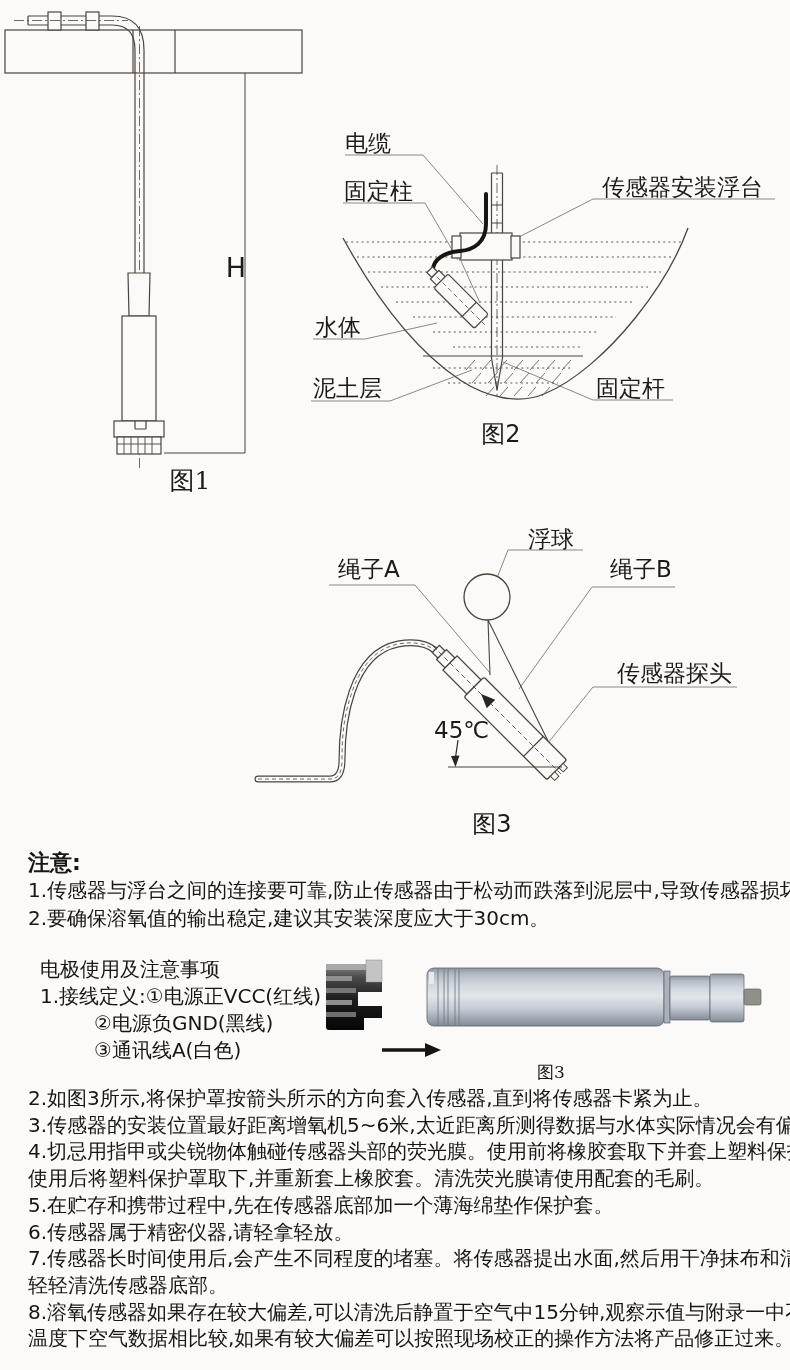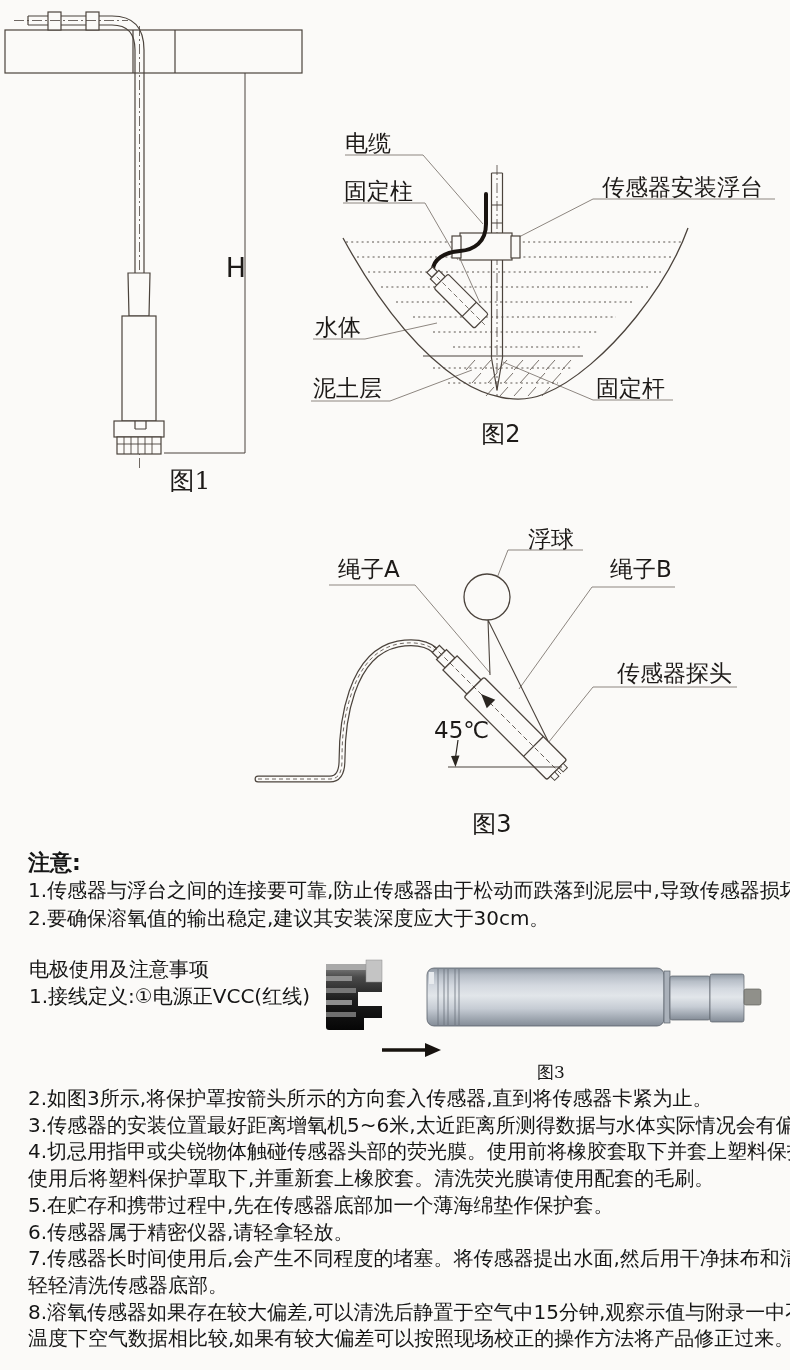--- a/index.html
+++ b/index.html
@@ -151,23 +151,25 @@
     <text x="204" y="228" class="fig-label" font-size="23">45℃</text>
     <text x="262" y="322" font-size="24" text-anchor="middle">图3</text>
   </svg>
 
   <div class="abs" style="left:28px;top:849px">
     <div class="heading">注意:</div>
     <div class="bodyline">1.传感器与浮台之间的连接要可靠,防止传感器由于松动而跌落到泥层中,导致传感器损坏。</div>
     <div class="bodyline">2.要确保溶氧值的输出稳定,建议其安装深度应大于30cm。</div>
   </div>
 
-  <div class="abs" style="left:29px;top:956px">
+  <div class="abs" style="left:40px;top:956px">
     <div class="subheading">电极使用及注意事项</div>
     <div class="wireline">1.接线定义:①电源正VCC(红线)</div>
+    <div class="wireline wire-indent">②电源负GND(黑线)</div>
+    <div class="wireline wire-indent">③通讯线A(白色)</div>
   </div>
 
   <svg class="abs" style="left:322px;top:956px" width="68" height="84" viewBox="0 0 68 84">
     <defs>
       <linearGradient id="gCap" x1="0" y1="0" x2="0" y2="1">
         <stop offset="0" stop-color="#8a8a8a"></stop>
           <stop offset="0.2" stop-color="#4a4a4a"></stop>
         <stop offset="0.55" stop-color="#1c1c1c"></stop>
           <stop offset="1" stop-color="#060606"></stop>
       </linearGradient>

